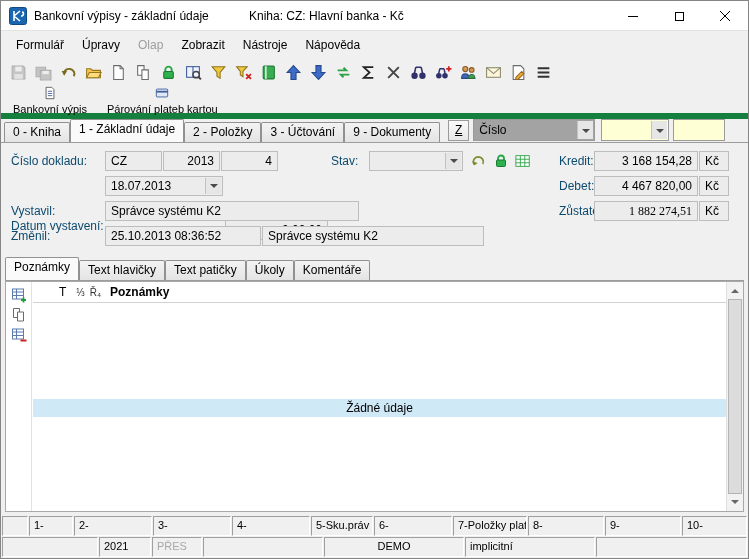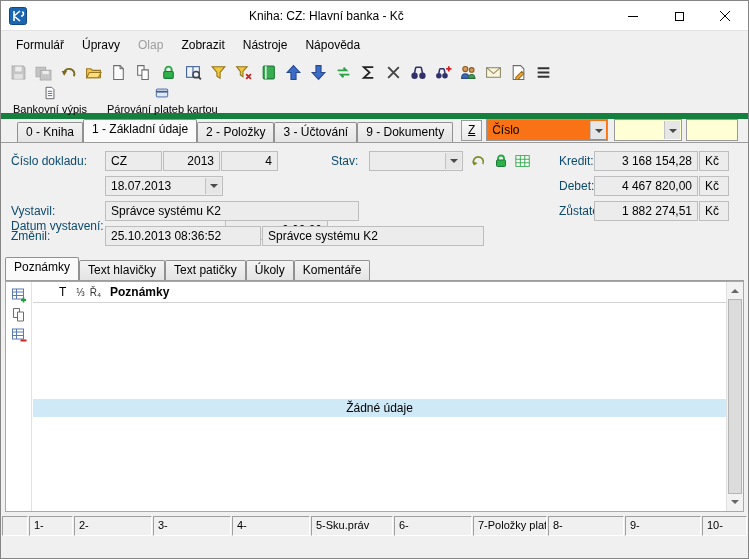--- a/index.html
+++ b/index.html
@@ -34,28 +34,28 @@
 
   
   .actionbar { position:absolute; top:86px; left:0; right:0; height:32px; display:flex;
                padding-left:5px; gap:6px; border-bottom:6px solid #15803d; }
   .action-btn { display:flex; flex-direction:column; align-items:center; justify-content:center;
                 font-size:11px; padding:1px 7px; gap:1px; color:#000; }
   .action-btn svg { width:14px; height:14px; }
 
   
   .tabbar { position:absolute; top:119px; left:0; right:0; height:23px; display:flex;
-            align-items:flex-end; padding-left:16px; border-bottom:1px solid #9c9c9c; }
+            align-items:flex-end; padding-left:3px; border-bottom:1px solid #9c9c9c; }
   .tab { font-size:12px; padding:2px 8px 3px; height:20px; background:linear-gradient(#f3f3f3,#e4e4e4);
          border:1px solid #919191; border-bottom:none; border-radius:2px 2px 0 0; white-space:nowrap; }
   .tab.active { height:23px; background:#fafafa; position:relative; z-index:2; }
   .zbtn { width:21px; height:21px; margin:0 4px 1px 8px; background:linear-gradient(#fafafa,#e8e8e8);
           border:1px solid #9a9a9a; font-size:12px; text-align:center; line-height:19px; }
   .zbtn span { text-decoration:underline; }
-  .combo { height:22px; border:1px solid #9a9a9a; background:#f97316; display:flex; align-items:center;
+  .combo { height:22px; border:1px solid #9a9a9a; background:#a3a3a3; display:flex; align-items:center;
            font-size:12px; padding-left:5px; position:relative; margin-bottom:1px; }
   .combo .combo-val { flex:1; }
   .dd { position:absolute; right:1px; top:1px; bottom:1px; width:16px; background:#e6e6e6;
         border-left:1px solid #c2c2c2; display:flex; align-items:flex-start; justify-content:center; }
   .tri { width:0; height:0; border:4px solid transparent; border-top-color:#4a4a4a; margin-top:8px; display:block; }
   .yellow { background:#ffffd6 !important; }
   .yfield { width:52px; height:22px; background:#ffffd6; border:1px solid #9a9a9a; font-size:12px;
             padding:0 3px; margin-left:4px; margin-bottom:1px; }
 
   
@@ -112,20 +112,21 @@
 
 <div class="window">
 
   <div class="titlebar">
     <span class="app-icon">
       <svg viewBox="0 0 18 18">
           <rect x="0.5" y="0.5" width="17" height="17" rx="2" fill="#1a66b0" stroke="#114a82"></rect>
           <path d="M5 4v10M5 9l6-5M5 9l6 5M13 5c2 0 2 3 0 4h-1" stroke="#fff" stroke-width="1.6" fill="none"></path>
         </svg>
     </span>
+    <span class="title-text">Bankovní výpisy - základní údaje</span>
     <span class="title-book">Kniha: CZ: Hlavní banka - Kč</span>
     <div class="win-controls">
       <span class="win-btn">
           <i class="g-min"></i>
         </span>
       <span class="win-btn">
           <i class="g-max"></i>
         </span>
       <span class="win-btn">
         <svg class="g-close" viewBox="0 0 10 10">
@@ -363,21 +364,21 @@
         </span>
     </div>
     <div class="field num" style="left:224px; top:33px; width:103px;margin-top:44px;">0:00:00</div>
     <span class="label" style="left:558px; top:36px;">Debet:</span>
     <div class="field num" style="left:593px; top:33px; width:104px;">4 467 820,00</div>
     <div class="field" style="left:698px; top:33px; width:30px;">Kč</div>
 
     <span class="label" style="left:10px; top:61px;">Vystavil:</span>
     <div class="field" style="left:104px; top:58px; width:254px;">Správce systému K2</div>
     <span class="label" style="left:558px; top:61px;">Zůstatek:</span>
-    <div class="field num" style="left:593px; top:58px; width:104px;">1 882 274,51</div>
+    <div class="field num" style="left:593px; top:58px; width:104px;font-family:Liberation Serif, serif;">1 882 274,51</div>
     <div class="field" style="left:698px; top:58px; width:30px;">Kč</div>
 
     <span class="label" style="left:10px; top:86px;">Změnil:</span>
     <div class="field" style="left:104px; top:83px; width:156px;">25.10.2013 08:36:52</div>
     <div class="field" style="left:261px; top:83px; width:222px;">Správce systému K2</div>
   </div>
 
   <div class="dtabs">
     <span class="tab active">Poznámky</span>
     <span class="tab">Text hlavičky</span>
@@ -428,22 +429,31 @@
         </span>
     </div>
   </div>
 
   <div class="sbar sbar1">
     <span class="scell" style="width:26px;"></span>
     <span class="scell" style="width:44px;">1-</span>
     <span class="scell" style="width:78px;">2-</span>
     <span class="scell" style="width:78px;">3-</span>
     <span class="scell" style="width:78px;">4-</span>
-    <span class="scell" style="width:82px;">5-Sku.práv</span>
+    <span class="scell" style="width:62px;">5-Sku.práv</span>
     <span class="scell" style="width:78px;">6-</span>
     <span class="scell" style="width:74px;">7-Položky plateb</span>
     <span class="scell" style="width:76px;">8-</span>
     <span class="scell" style="width:76px;">9-</span>
     <span class="scell fill">10-</span>
   </div>
 
+  <div class="sbar sbar2">
+    <span class="scell" style="width:96px;"></span>
+    <span class="scell" style="width:52px;">2021</span>
+    <span class="scell dim" style="width:50px;">PŘES</span>
+    <span class="scell" style="width:120px;"></span>
+    <span class="scell center" style="width:140px;">DEMO</span>
+    <span class="scell" style="width:130px;">implicitní</span>
+    <span class="scell fill"></span>
+  </div>
 
 </div>
 
 </body></html>

